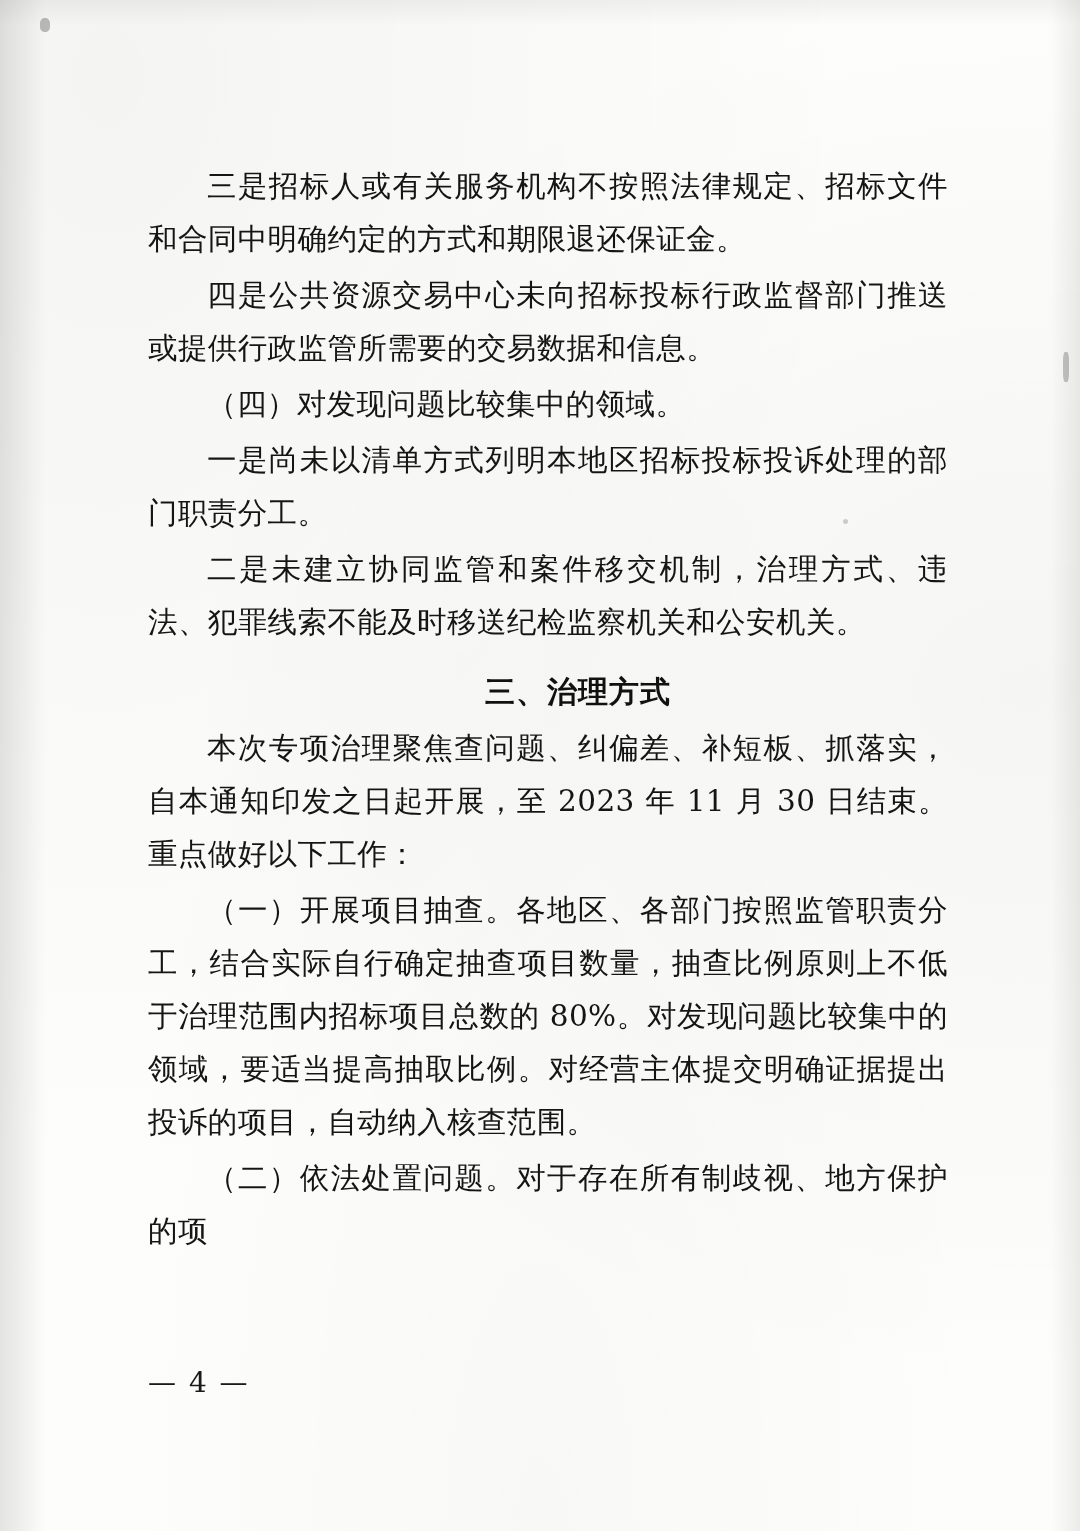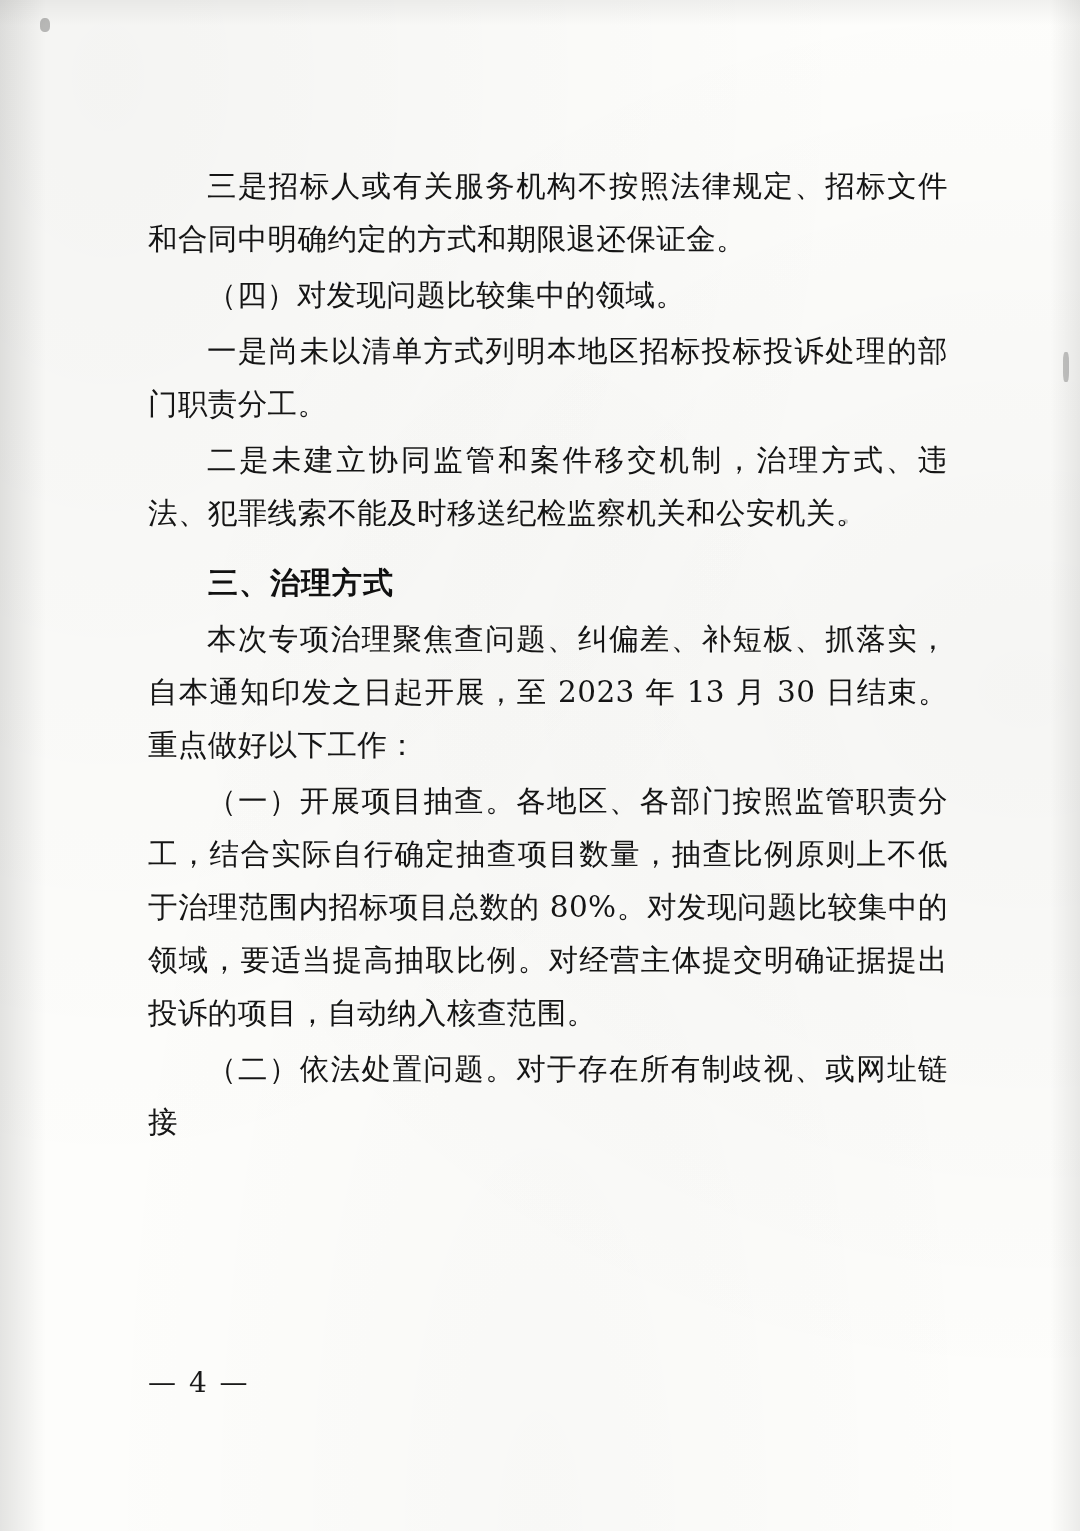--- a/index.html
+++ b/index.html
@@ -68,20 +68,21 @@
 
   h2.section-title {
     margin: 16px 0 4px 0;
     font-size: 30px;
     line-height: 53px;
     text-indent: 2em;
     font-weight: bold;
     letter-spacing: 1px;
     color: #111;
     font-family: "DejaVu Sans", "Liberation Sans", sans-serif;
+    text-align: center;
   }
 
   .footer {
     position: absolute;
     left: 148px;
     bottom: 132px;
     font-size: 28px;
     letter-spacing: 2px;
     color: #1a1a1a;
     font-family: "DejaVu Serif", "Liberation Serif", serif;
@@ -105,25 +106,26 @@
   <div class="edge-top"></div>
   <div class="edge-left"></div>
   <div class="edge-right"></div>
 
   <div class="speckle sp1"></div>
   <div class="speckle sp2"></div>
   <div class="speckle sp3"></div>
 
   <div class="content">
     <p class="para">三是招标人或有关服务机构不按照法律规定、招标文件和合同中明确约定的方式和期限退还保证金。</p>
+    <p class="para">四是公共资源交易中心未向招标投标行政监督部门推送或提供行政监管所需要的交易数据和信息。</p>
     <p class="para">（四）对发现问题比较集中的领域。</p>
     <p class="para">一是尚未以清单方式列明本地区招标投标投诉处理的部门职责分工。</p>
     <p class="para">二是未建立协同监管和案件移交机制，治理方式、违法、犯罪线索不能及时移送纪检监察机关和公安机关。</p>
 
     <h2 class="section-title">三、治理方式</h2>
 
-    <p class="para">本次专项治理聚焦查问题、纠偏差、补短板、抓落实，自本通知印发之日起开展，至 2023 年 13 月 30 日结束。重点做好以下工作：</p>
+    <p class="para">本次专项治理聚焦查问题、纠偏差、补短板、抓落实，自本通知印发之日起开展，至 2023 年 11 月 30 日结束。重点做好以下工作：</p>
     <p class="para">（一）开展项目抽查。各地区、各部门按照监管职责分工，结合实际自行确定抽查项目数量，抽查比例原则上不低于治理范围内招标项目总数的 80%。对发现问题比较集中的领域，要适当提高抽取比例。对经营主体提交明确证据提出投诉的项目，自动纳入核查范围。</p>
-    <p class="para">（二）依法处置问题。对于存在所有制歧视、或网址链接</p>
+    <p class="para">（二）依法处置问题。对于存在所有制歧视、地方保护的项</p>
   </div>
 
   <div class="footer">— 4 —</div>
 </div>
 
 </body></html>

